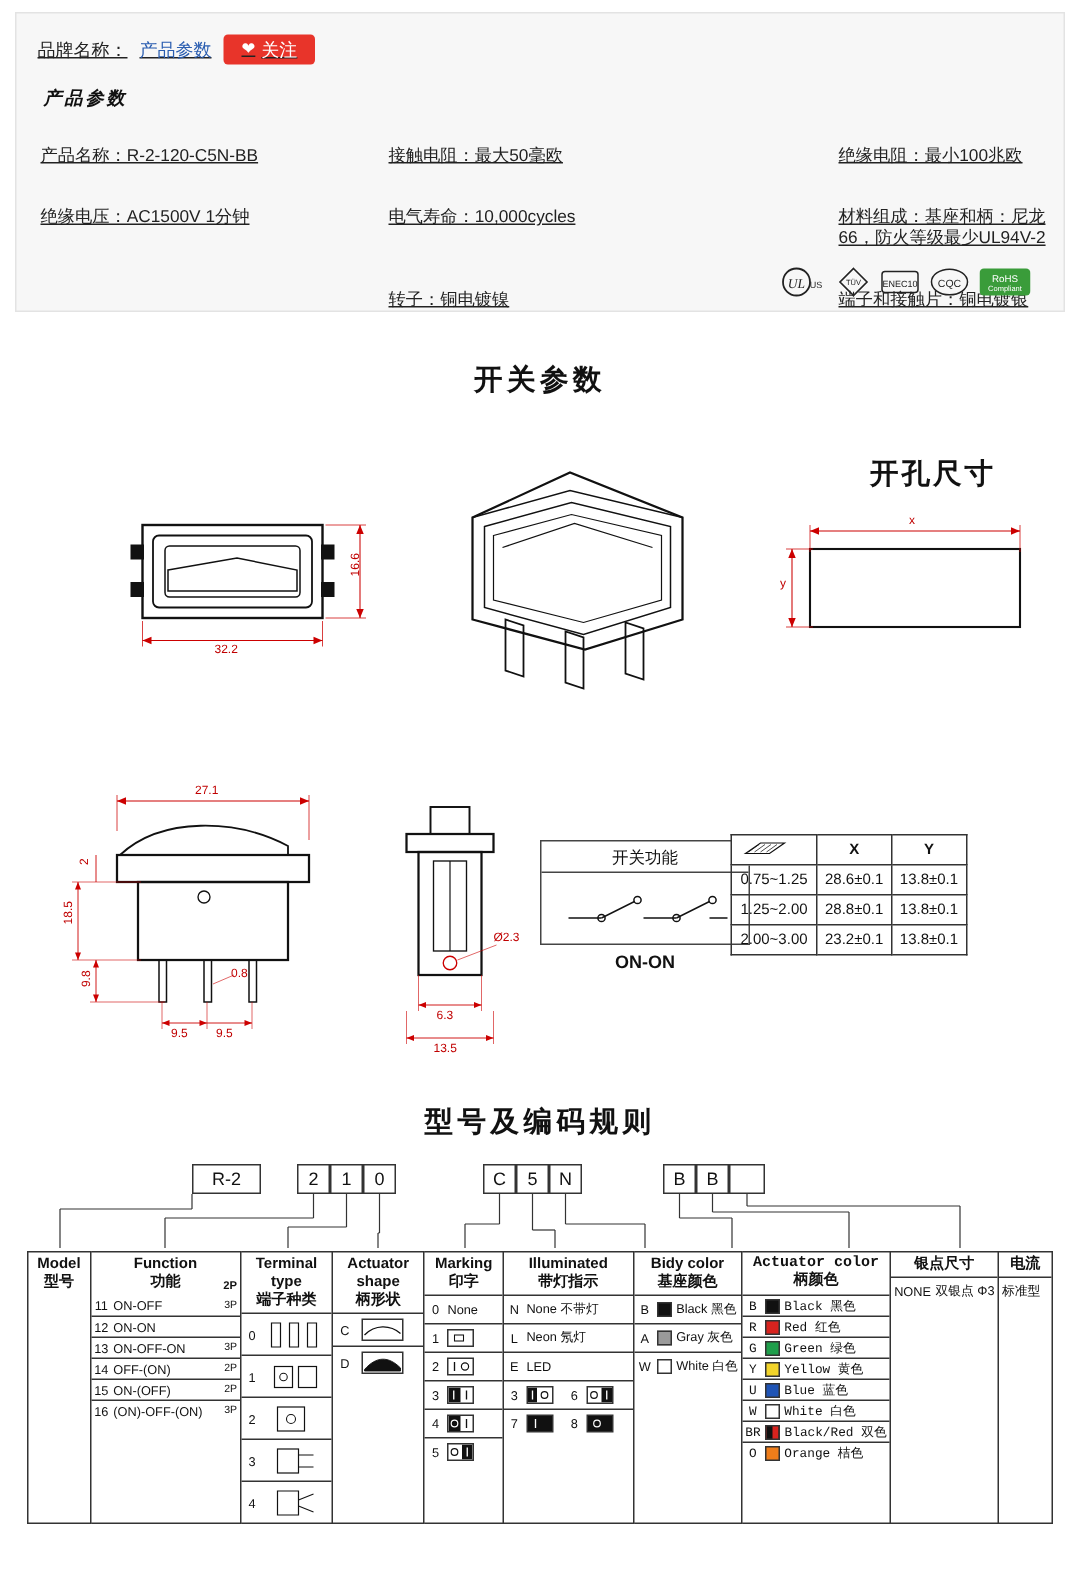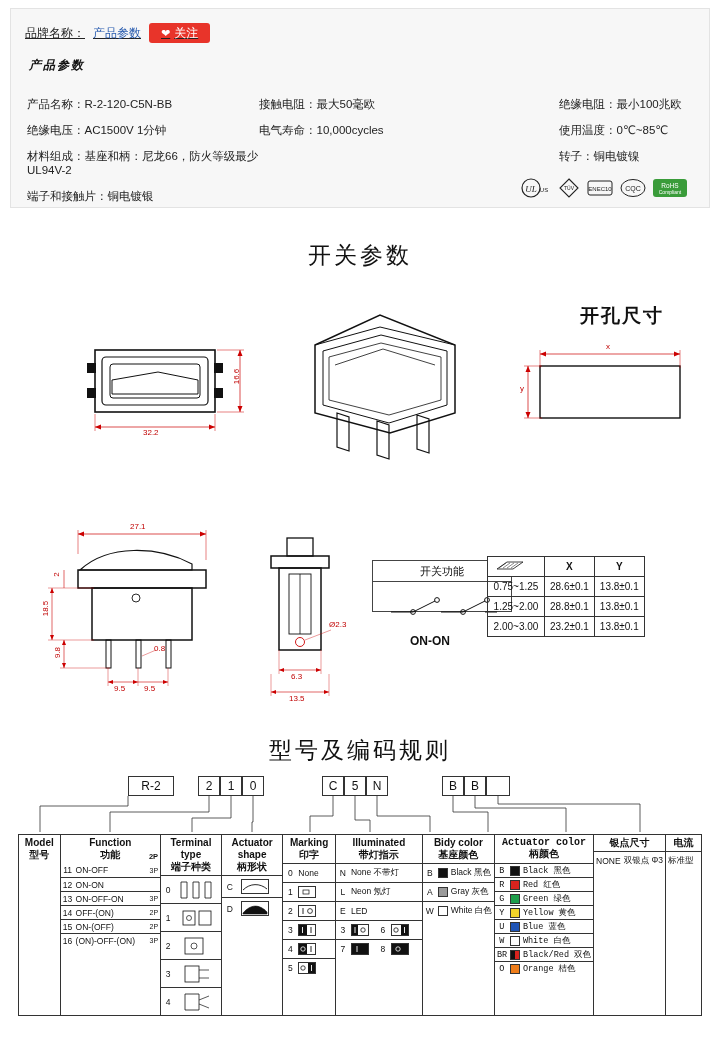--- a/index.html
+++ b/index.html
@@ -28,55 +28,55 @@
   }
   .heart{color:#fff;font-size:11px;}
   .panel-title{
     position:absolute;left:18px;top:48px;font-size:12px;font-weight:bold;
     font-style:italic;color:#111;letter-spacing:2px;
     font-family:"Liberation Serif","DejaVu Serif",serif;
   }
   .specs{
     position:absolute;left:16px;top:88px;width:676px;
     display:grid;grid-template-columns:232px 300px 144px;
-    row-gap:12px;font-size:11.5px;color:#222;
+    row-gap:27px;font-size:11.5px;color:#222;text-decoration:underline;
   }
   .specs div{line-height:14px;}
 
   .cert-row{
     position:absolute;left:510px;top:168px;display:flex;align-items:center;gap:7px;
   }
   .cert{
     height:22px;display:flex;align-items:flex-end;justify-content:center;
     font-size:8px;color:#333;
   }
   .cert svg{display:block;}
 
   
   .sec-title{
     position:absolute;width:100%;text-align:center;
-    font-size:23px;font-weight:normal;color:#111;letter-spacing:3px;
+    font-size:19px;font-weight:bold;color:#111;letter-spacing:3px;
     font-family:"Liberation Serif","DejaVu Serif",serif;
   }
   #sec1{top:240px;}
   #sec2{top:735px;}
 
   .sub-title{
     position:absolute;font-size:19px;font-weight:bold;color:#111;
     font-family:"Liberation Serif","DejaVu Serif",serif;letter-spacing:2px;
   }
 
   
   .draw{position:absolute;}
   .dimtxt{position:absolute;font-size:8px;color:#c00000;font-family:"Liberation Sans",sans-serif;}
 
   
   .fn-box{
-    position:absolute;left:360px;top:560px;width:140px;height:52px;
-    border:1px solid #444;box-sizing:border-box;background:#fff;margin-left:12px;
+    position:absolute;left:360px;top:560px;width:140px;height:70px;
+    border:1px solid #444;box-sizing:border-box;background:#fff;
   }
   .fn-box .hd{
     height:20px;border-bottom:1px solid #444;display:flex;align-items:center;
     justify-content:center;font-size:11px;color:#111;
   }
   .fn-label{
     position:absolute;left:360px;top:634px;width:140px;text-align:center;
     font-size:12px;font-weight:bold;color:#111;
   }
 
@@ -153,21 +153,20 @@
     </div>
 
     <div class="panel-title">产品参数</div>
 
     <div class="specs">
       <div>产品名称：R-2-120-C5N-BB</div>
       <div>接触电阻：最大50毫欧</div>
       <div>绝缘电阻：最小100兆欧</div>
       <div>绝缘电压：AC1500V 1分钟</div>
       <div>电气寿命：10,000cycles</div>
-      <div>使用温度：0℃~85℃</div>
       <div>材料组成：基座和柄：尼龙66，防火等级最少UL94V-2</div>
       <div></div>
       <div>转子：铜电镀镍</div>
       <div>端子和接触片：铜电镀银</div>
       <div></div>
     </div>
 
     <div class="cert-row">
       <div class="cert">
         <svg width="30" height="22" viewBox="0 0 30 22">

